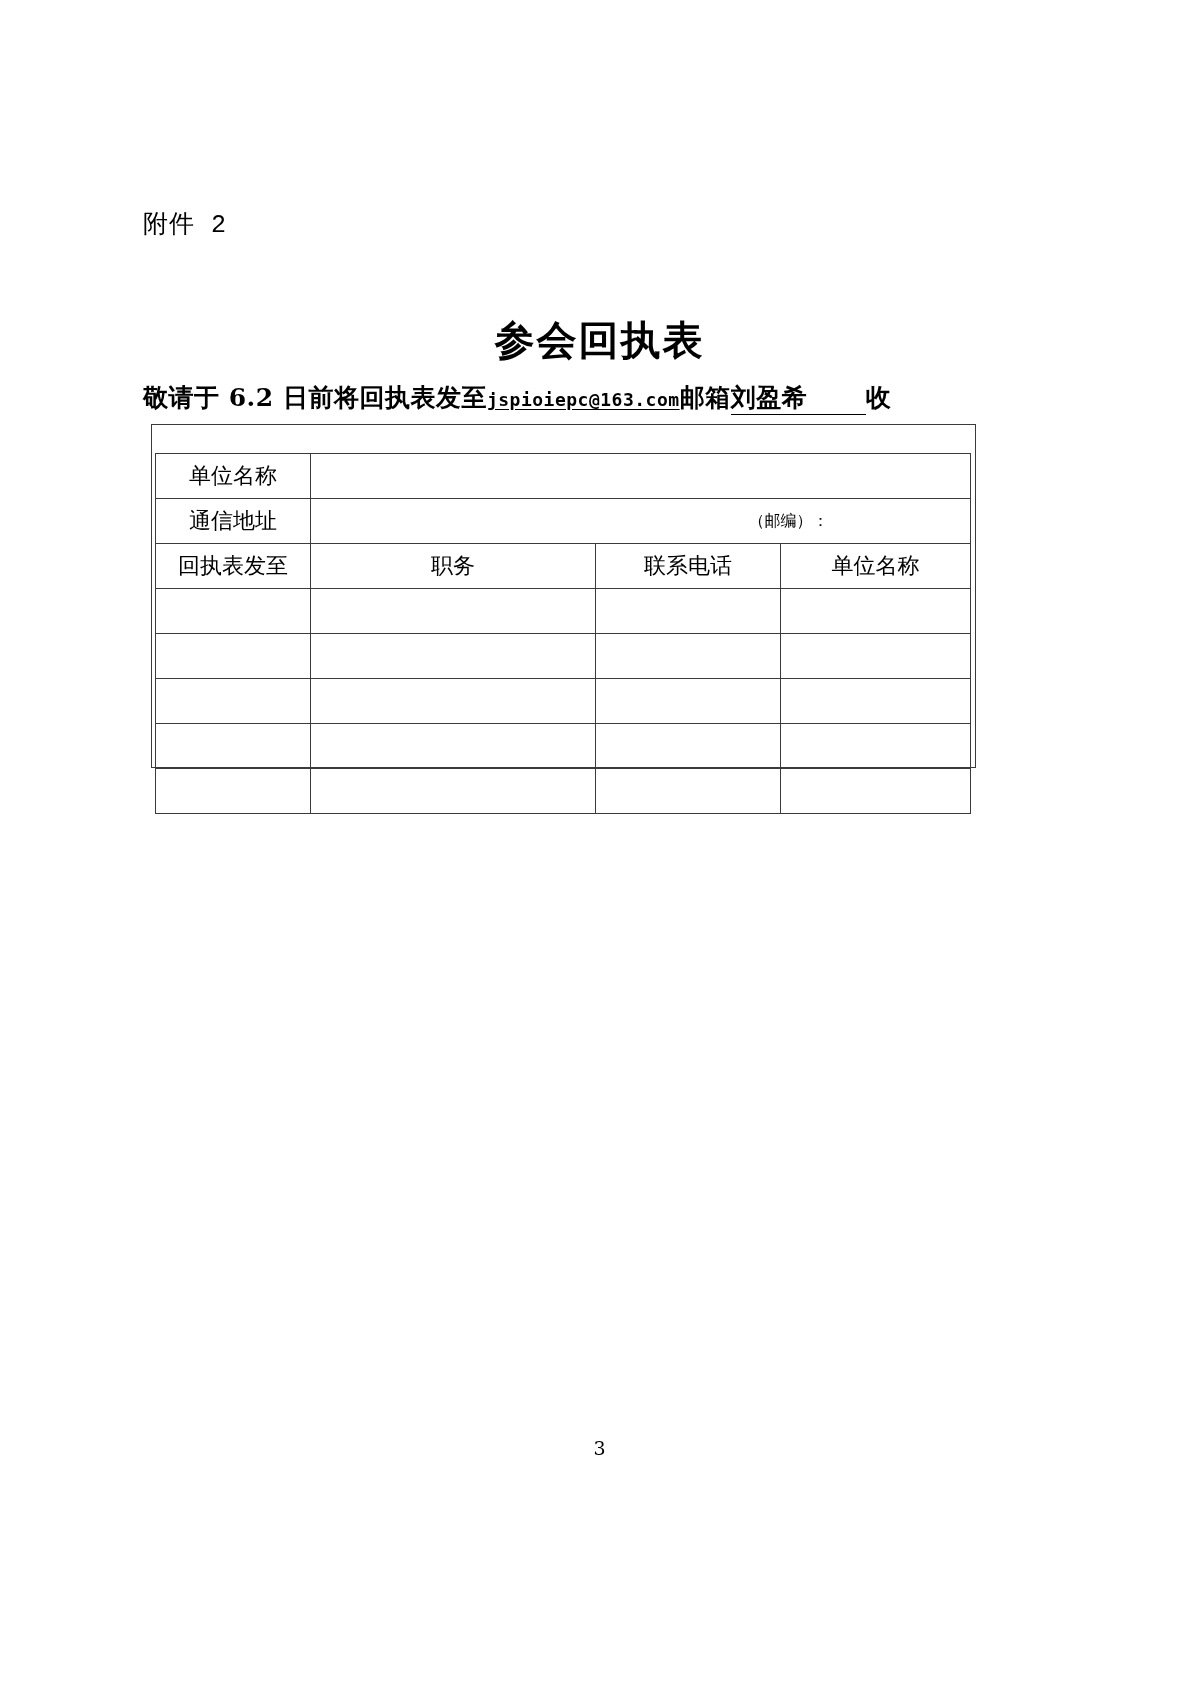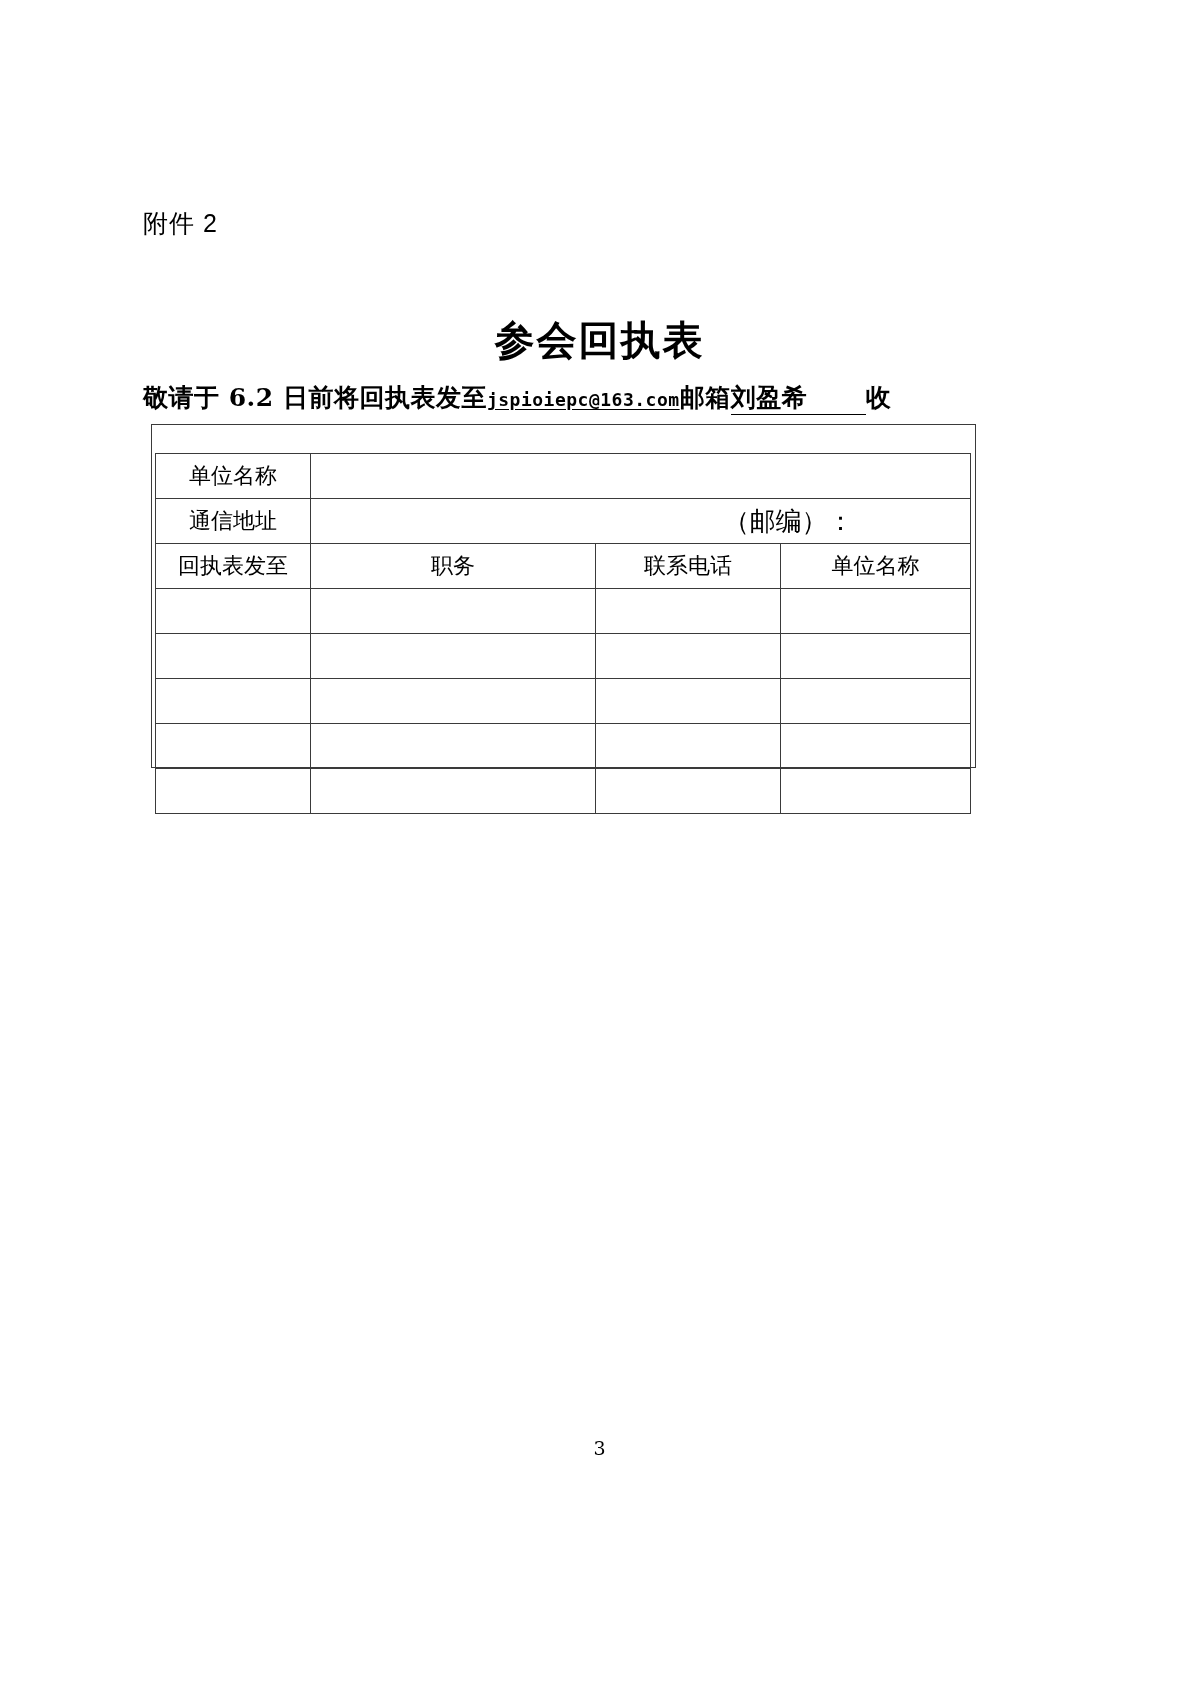--- a/index.html
+++ b/index.html
@@ -13,21 +13,21 @@
     height: 1696px;
     background: #ffffff;
     font-family: "Liberation Serif", serif;
     color: #000000;
     overflow: hidden;
   }
   .attachment-label {
     position: absolute;
     left: 143px;
     top: 207px;
-    font-family: Liberation Sans, sans-serif;
+    font-family: Liberation Mono, monospace;
     font-size: 25px;
     letter-spacing: 1px;
     color: #000;
   }
   .doc-title {
     position: absolute;
     left: 0;
     right: 0;
     top: 313px;
     text-align: center;
@@ -81,21 +81,21 @@
     vertical-align: middle;
     padding: 0 4px;
   }
   table.receipt td.left-pad {
     text-align: left;
     padding-left: 0;
   }
   .zipcode {
     display: block;
     text-align: center;
-    font-size: 26px;
+    font-size: 16px;
     padding-left: 300px;
   }
   .outer-frame {
     position: absolute;
     left: 151px;
     top: 424px;
     width: 823px;
     height: 342px;
     border: 1.5px solid #3a3a3a;
     pointer-events: none;

